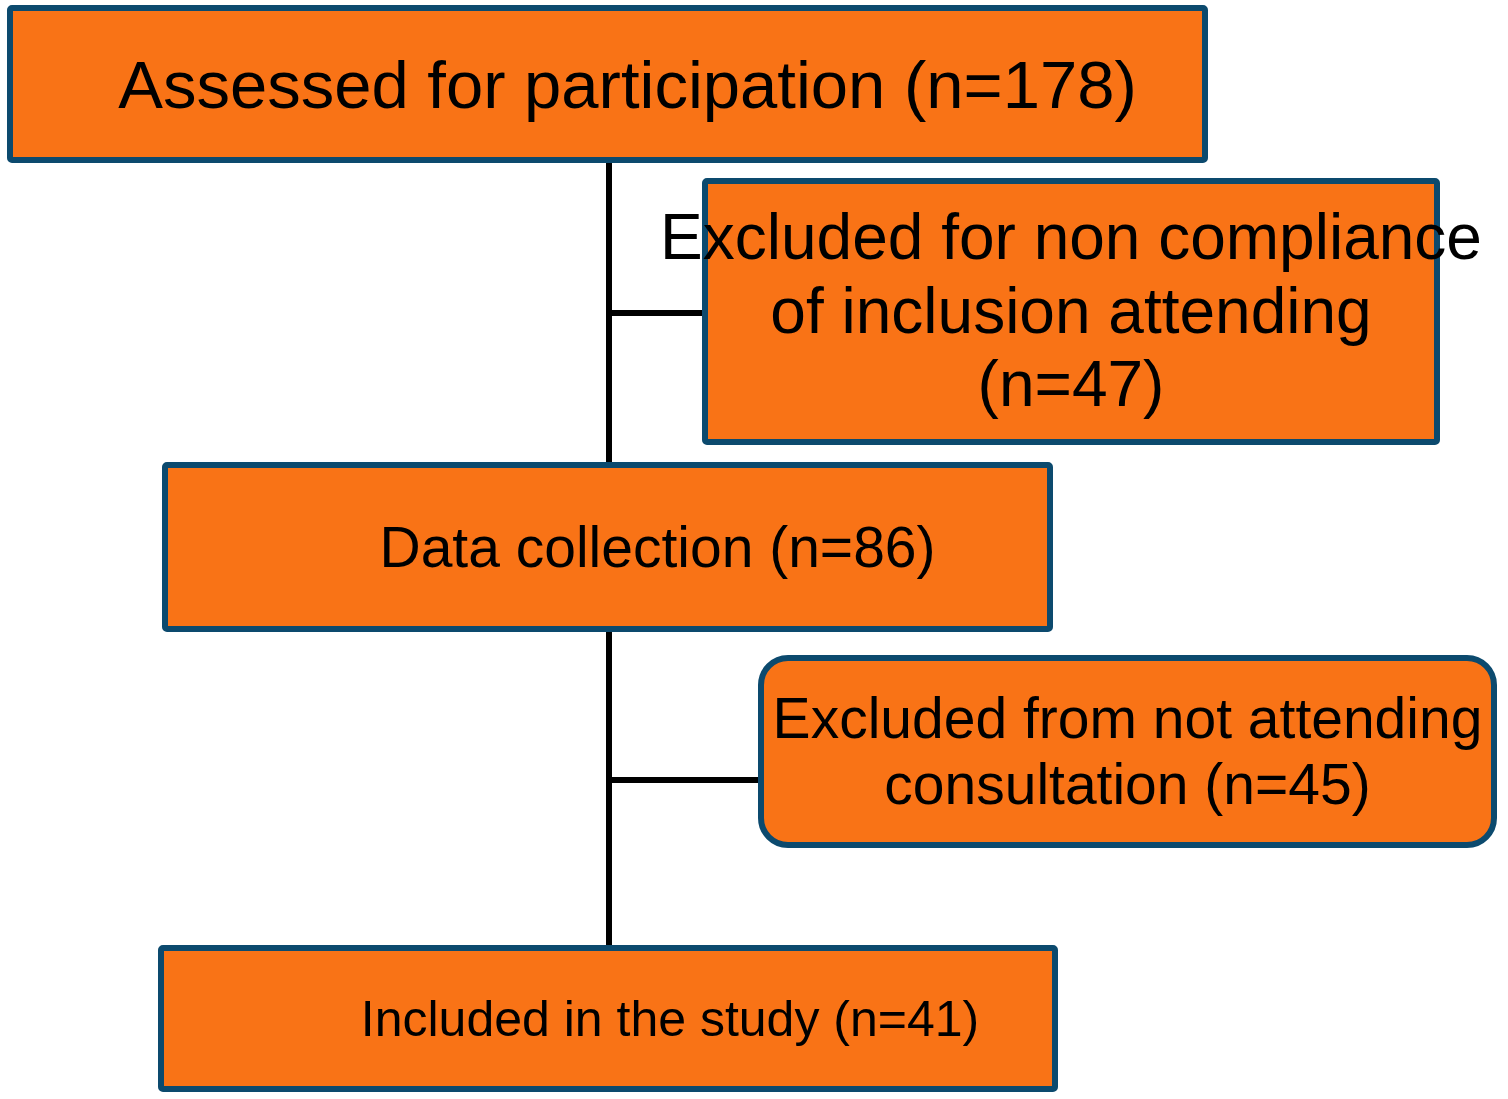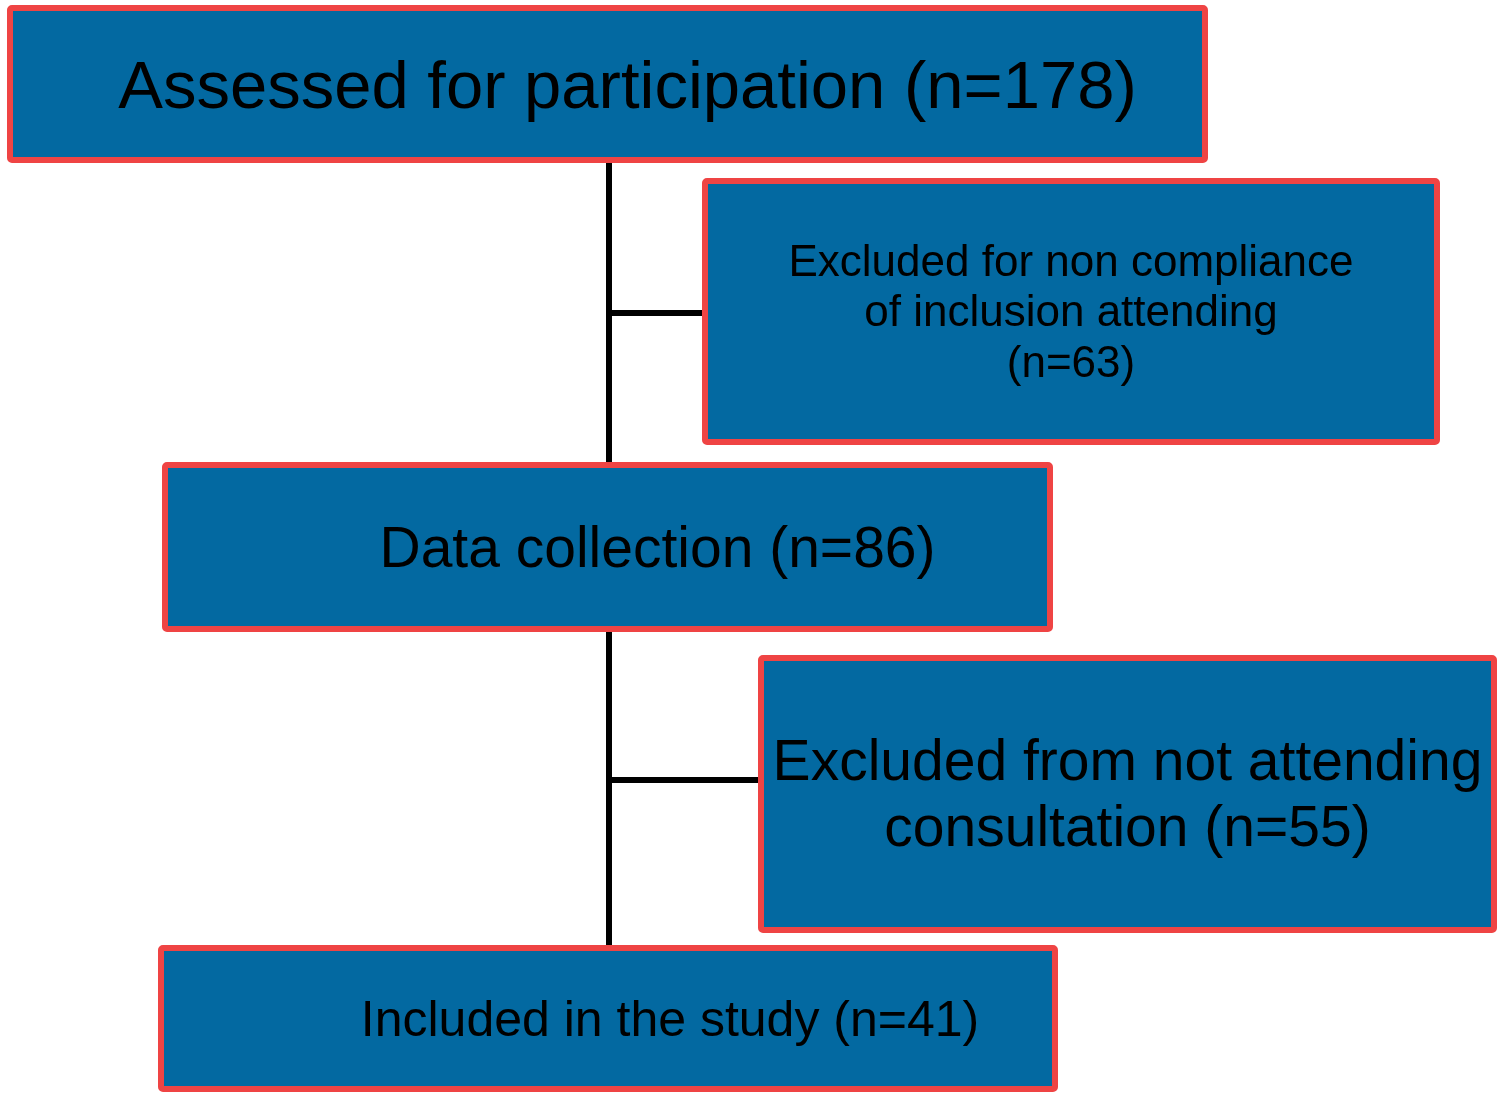--- a/index.html
+++ b/index.html
@@ -16,48 +16,48 @@
     color: #000000;
     overflow: hidden;
   }
   .connector {
     position: absolute;
     background: #000000;
   }
   .box {
     position: absolute;
     box-sizing: border-box;
-    border: 6px solid #ef4444;
+    border: 6px solid #0c4a6e;
     border-radius: 5px;
-    background: #0369a1;
+    background: #f97316;
     display: flex;
     flex-direction: column;
     align-items: center;
     justify-content: center;
     text-align: center;
   }
   .box span {
     white-space: nowrap;
     display: block;
   }
   #box-assessed {
     left: 7px; top: 5px; width: 1201px; height: 158px;
     font-size: 67px; padding-left: 40px;
   }
   #box-excluded-inclusion {
     left: 702px; top: 178px; width: 738px; height: 267px;
-    font-size: 44px; line-height: 1.15;
+    font-size: 64px; line-height: 1.15;
   }
   #box-data-collection {
     left: 162px; top: 462px; width: 891px; height: 170px;
     font-size: 57px; padding-left: 100px;
   }
   #box-excluded-consultation {
-    left: 758px; top: 655px; width: 739px; height: 278px;
-    font-size: 57px; line-height: 1.15;
+    left: 758px; top: 655px; width: 739px; height: 193px;
+    font-size: 57px; line-height: 1.15; border-radius: 30px;
   }
   #box-included {
     left: 158px; top: 945px; width: 900px; height: 147px;
     font-size: 50px; padding-left: 124px;
   }
   #conn-v-top    { left: 606px; top: 160px; width: 6px;   height: 305px; }
   #conn-v-bottom { left: 606px; top: 629px; width: 6px;   height: 319px; }
   #conn-h-excl1  { left: 609px; top: 310px; width: 96px;  height: 6px; }
   #conn-h-excl2  { left: 609px; top: 777px; width: 152px; height: 6px; }
 </style>
@@ -71,29 +71,29 @@
   <div class="connector" id="conn-h-excl1"></div>
   <div class="connector" id="conn-h-excl2"></div>
 
   <div class="box" id="box-assessed">
     <span>Assessed for participation (n=178)</span>
   </div>
 
   <div class="box" id="box-excluded-inclusion">
     <span>Excluded for non compliance</span>
     <span>of inclusion attending</span>
-    <span>(n=63)</span>
+    <span>(n=47)</span>
   </div>
 
   <div class="box" id="box-data-collection">
     <span>Data collection (n=86)</span>
   </div>
 
   <div class="box" id="box-excluded-consultation">
     <span>Excluded from not attending</span>
-    <span>consultation (n=55)</span>
+    <span>consultation (n=45)</span>
   </div>
 
   <div class="box" id="box-included">
     <span>Included in the study (n=41)</span>
   </div>
 
 </div>
 
 </body></html>

